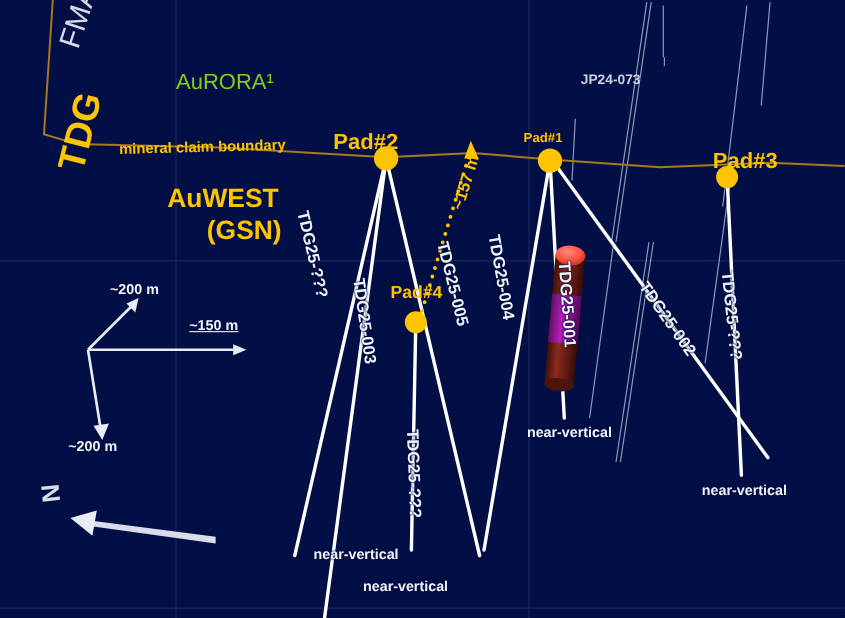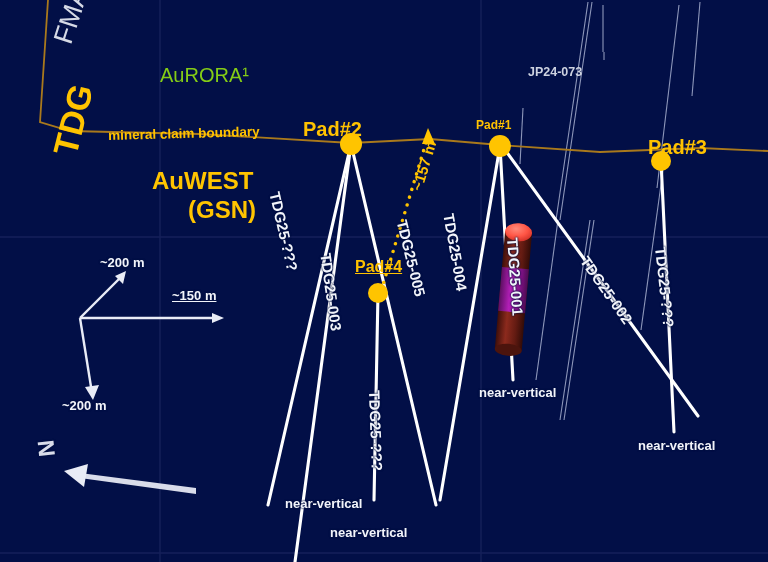--- a/index.html
+++ b/index.html
@@ -130,21 +130,21 @@
   <div class="lbl big-gold" style="left:46px;top:150px;font-size:34px;transform:rotate(-76deg);transform-origin:left top;">TDG</div>
 
   <div class="lbl big-gold" style="left:152px;top:167px;font-size:24px;text-align:right;">AuWEST</div>
   <div class="lbl big-gold" style="left:176px;top:196px;font-size:24px;margin-left:12px;">(GSN)</div>
 
   <div class="lbl gold-lbl" style="left:108px;top:128px;font-size:13.5px;transform:rotate(-1.5deg);transform-origin:left top;">mineral claim boundary</div>
 
   <div class="lbl gold-lbl" style="left:303px;top:118px;font-size:20px;text-align:center;">Pad#2</div>
   <div class="lbl gold-lbl" style="left:476px;top:118px;font-size:12px;">Pad#1</div>
   <div class="lbl gold-lbl" style="left:612px;top:136px;font-size:20px;margin-left:36px;">Pad#3</div>
-  <div class="lbl gold-lbl" style="left:355px;top:258px;font-size:16px;text-decoration:underline;">Pad#4</div>
+  <div class="lbl gold-lbl" style="left:355px;top:258px;font-size:16px;">Pad#4</div>
 
   <div class="lbl gold-lbl" style="left:408px;top:188px;font-size:15px;transform:rotate(-73deg);transform-origin:left top;">~157 m</div>
 
   <div class="lbl white-lbl" style="left:283px;top:190px;font-size:15px;transform:rotate(77deg);transform-origin:left top;">TDG25-???</div>
 
   <div class="lbl white-lbl" style="left:334px;top:252px;font-size:15px;transform:rotate(82deg);transform-origin:left top;">TDG25-003</div>
 
   <div class="lbl white-lbl" style="left:410px;top:218px;font-size:15px;transform:rotate(76deg);transform-origin:left top;">TDG25-005</div>
 
   <div class="lbl white-lbl" style="left:383px;top:390px;font-size:15px;transform:rotate(88deg);transform-origin:left top;">TDG25-???</div>

